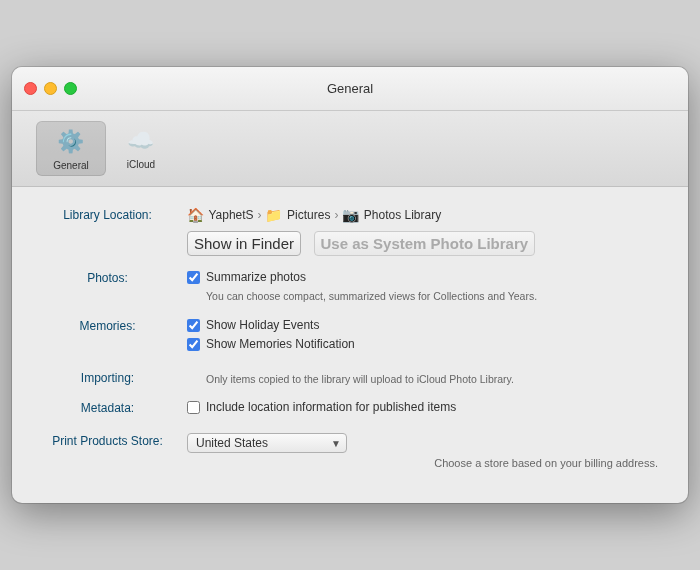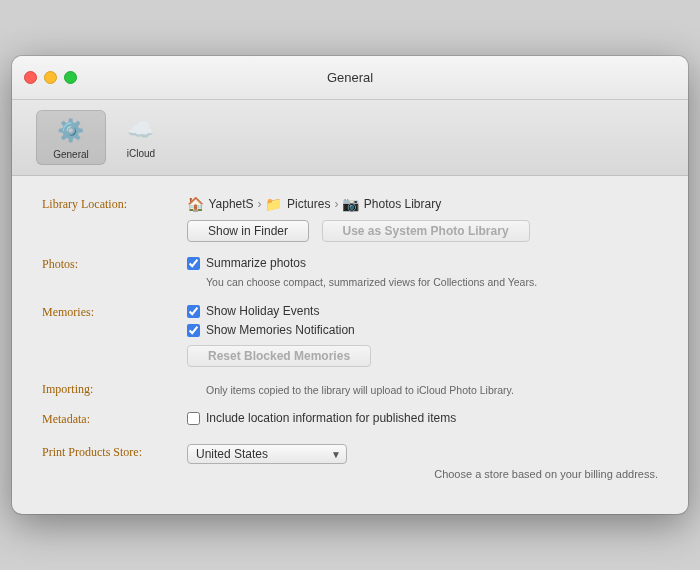--- a/index.html
+++ b/index.html
@@ -101,28 +101,27 @@
     }
 
     .settings-row {
       display: flex;
       margin-bottom: 14px;
       align-items: flex-start;
     }
 
     .settings-label {
       width: 145px;
-      text-align: left;
+      text-align: center;
       padding-right: 14px;
       font-size: 12px;
-      color: #a16207;
+      color: #0c4a6e;
       font-weight: 500;
       padding-top: 1px;
       flex-shrink: 0;
-      font-family: Liberation Serif, serif;
     }
 
     .settings-value {
       flex: 1;
     }
 
     .breadcrumb {
       display: flex;
       align-items: center;
       font-size: 12px;
@@ -134,22 +133,22 @@
     .breadcrumb-icon {
       font-size: 14px;
     }
 
     .breadcrumb-sep {
       color: #888;
     }
 
     .btn {
       display: inline-block;
-      padding: 3px 20px;
-      font-size: 12px;
+      padding: 3px 6px;
+      font-size: 15px;
       border-radius: 4px;
       border: 1px solid #b0b0b0;
       background: linear-gradient(to bottom, #fafafa, #e8e8e8);
       color: #333;
       cursor: pointer;
       margin-right: 8px;
     }
 
     .btn:disabled, .btn.disabled {
       color: #aaa;
@@ -293,23 +292,20 @@
       <div class="settings-label">Memories:</div>
       <div class="settings-value">
         <div class="checkbox-row">
           <input type="checkbox" id="holiday" checked="" style="">
           <label for="holiday" class="checkbox-label">Show Holiday Events</label>
         </div>
         <div class="checkbox-row" style="margin-top:4px;">
           <input type="checkbox" id="memories-notif" checked="" style="">
           <label for="memories-notif" class="checkbox-label">Show Memories Notification</label>
         </div>
-        <div class="reset-btn-wrap">
-          <button class="btn disabled" disabled="">Reset Blocked Memories</button>
-        </div>
       </div>
     </div>
 
     <div class="settings-row">
       <div class="settings-label">Importing:</div>
       <div class="settings-value">
         <div class="hint-text">Only items copied to the library will upload to iCloud Photo Library.</div>
       </div>
     </div>
 

